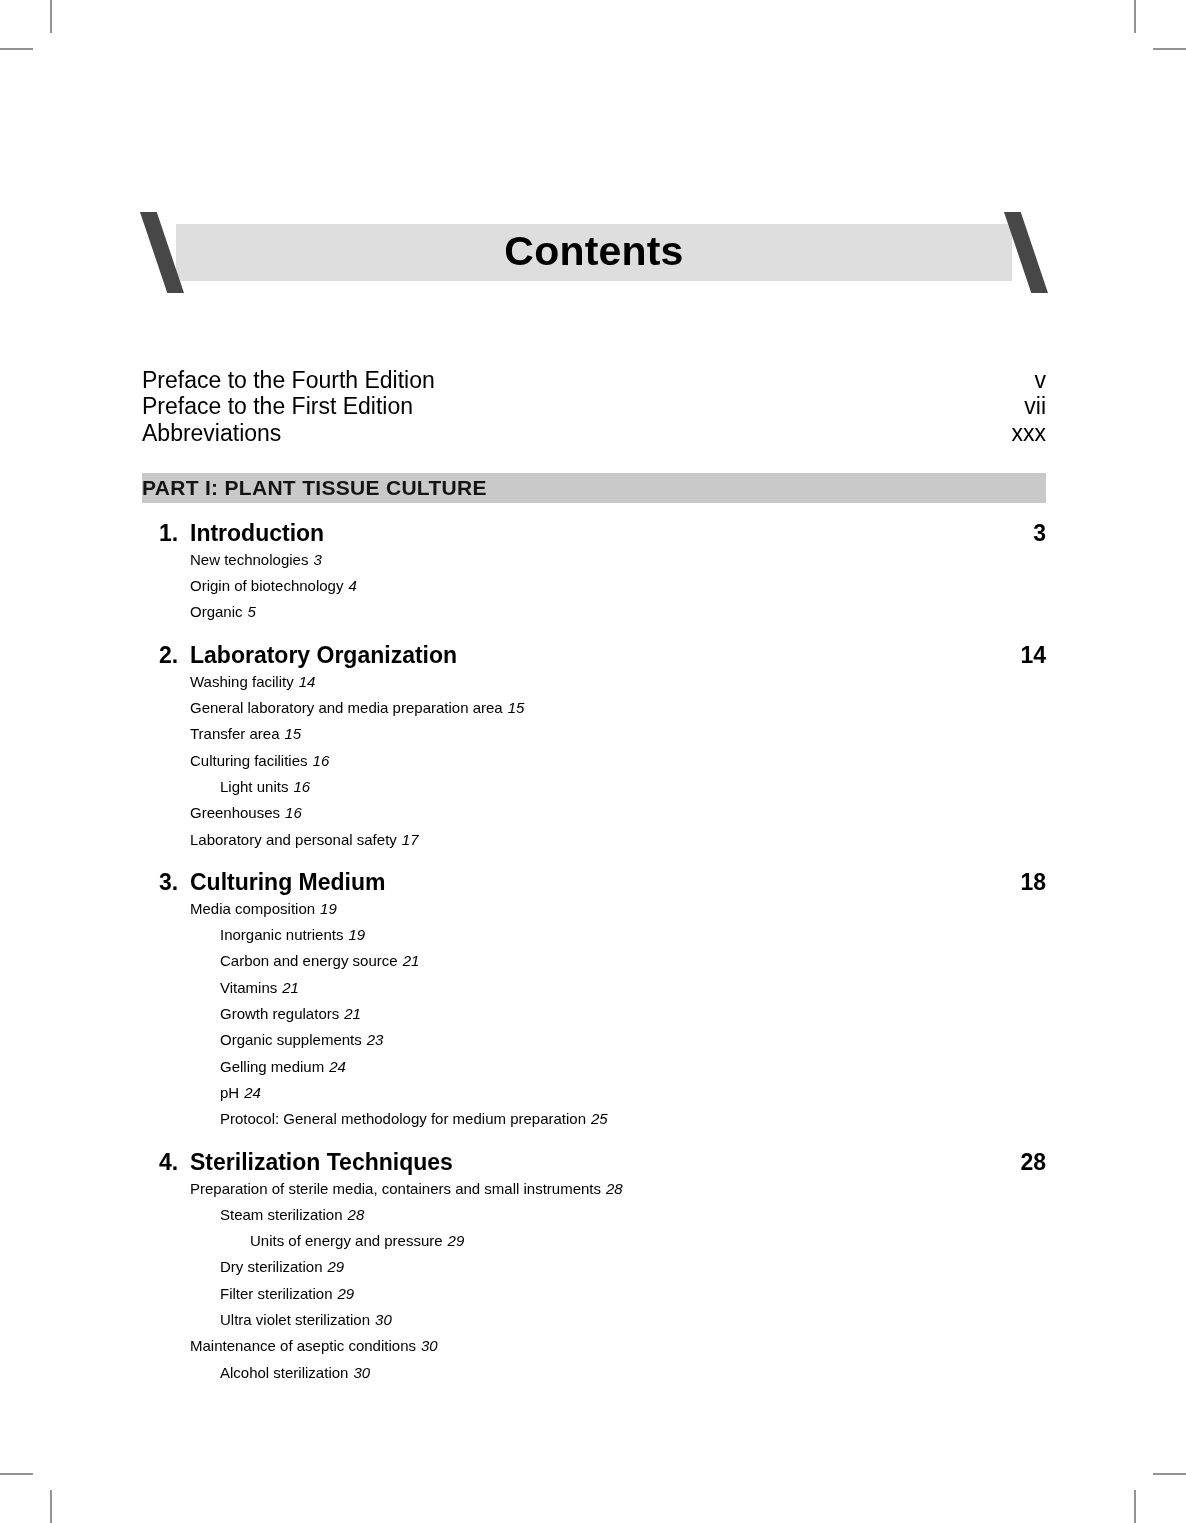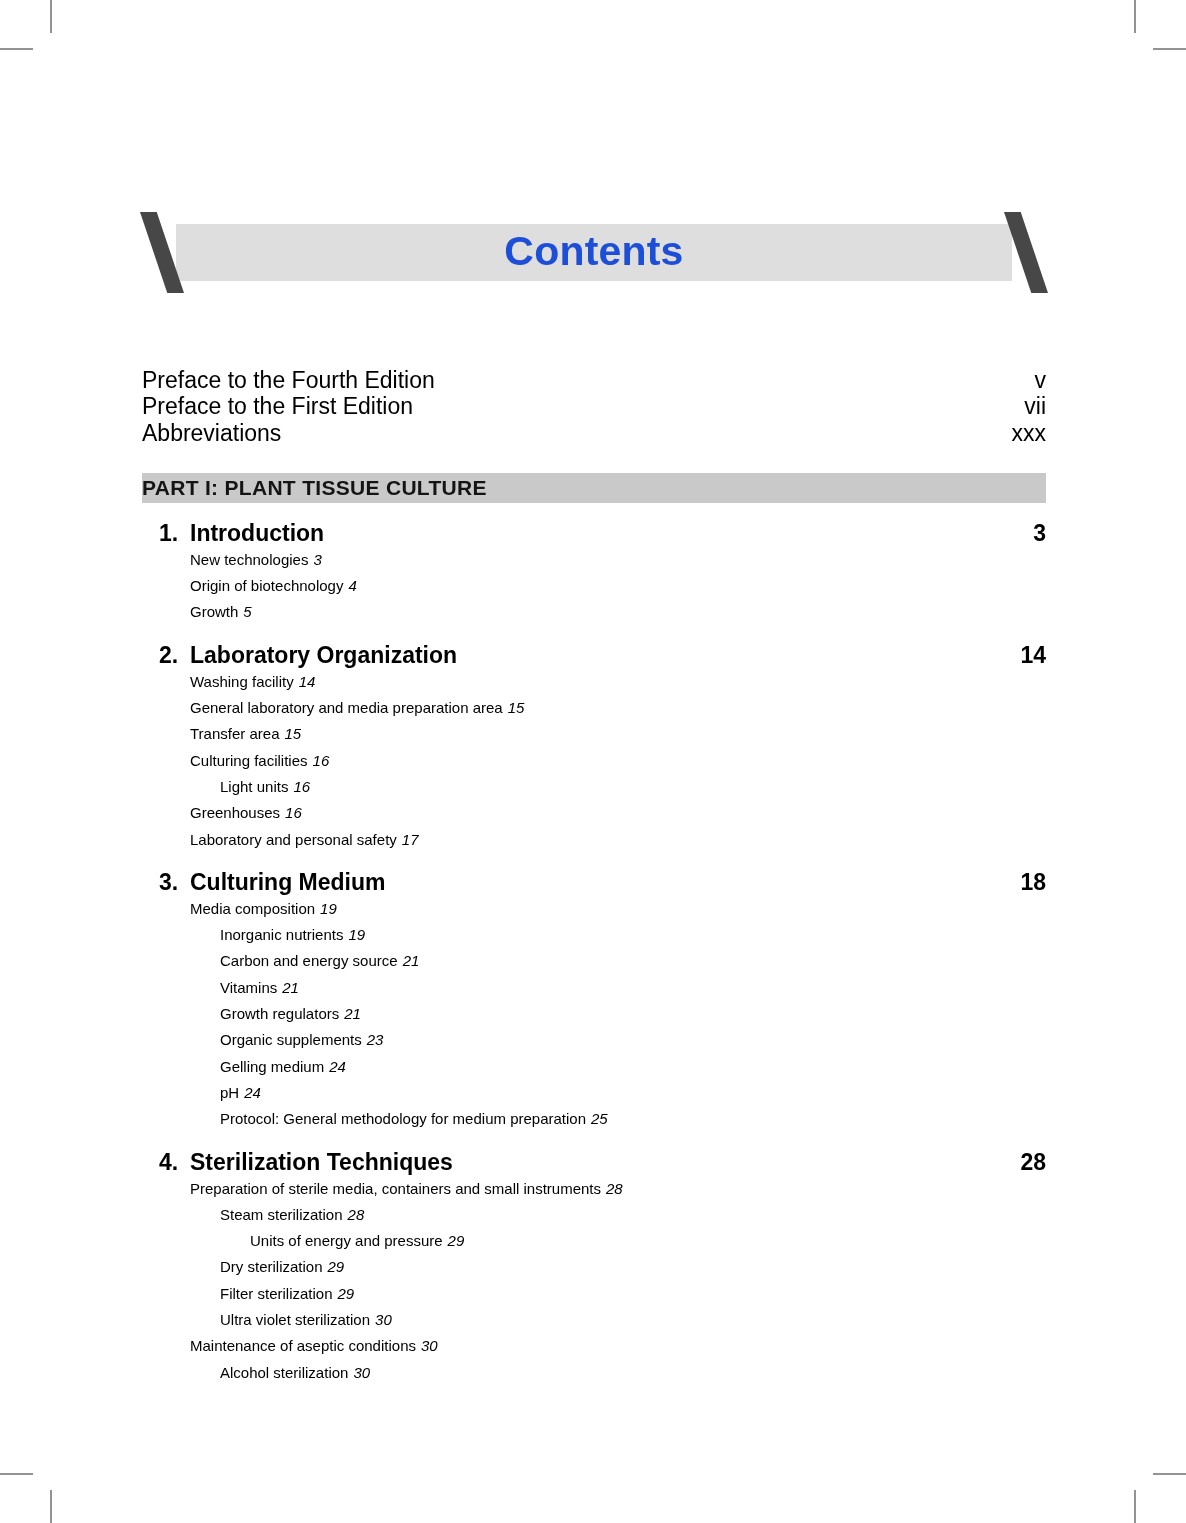--- a/index.html
+++ b/index.html
@@ -56,21 +56,21 @@
     margin-right: 34px;
     background: #dedede;
     display: flex;
     align-items: center;
     justify-content: center;
   }
   .banner-title {
     font-size: 41px;
     font-weight: bold;
     letter-spacing: 0.2px;
-    color: #1d4ed8;
+    color: #000000;
     line-height: 1;
     position: relative;
     top: -1px;
   }
   .banner-wing {
     position: absolute;
     top: -12px;
     width: 44px;
     height: 81px;
     background: #474747;
@@ -198,21 +198,21 @@
     <div id="chapter-list">
         <div class="chapter">
           <div class="chapter-head">
             <span class="chapter-num">1.</span>
             <span class="chapter-title">Introduction</span>
             <span class="chapter-spacer"></span>
             <span class="chapter-page">3</span>
           </div>
           <div class="entry lvl-1"><span class="txt">New technologies</span><span class="pg">3</span></div>
           <div class="entry lvl-1"><span class="txt">Origin of biotechnology</span><span class="pg">4</span></div>
-          <div class="entry lvl-1"><span class="txt">Growth</span><span class="pg">5</span></div>
+          <div class="entry lvl-1"><span class="txt">Organic</span><span class="pg">5</span></div>
         </div>
         <div class="chapter">
           <div class="chapter-head">
             <span class="chapter-num">2.</span>
             <span class="chapter-title">Laboratory Organization</span>
             <span class="chapter-spacer"></span>
             <span class="chapter-page">14</span>
           </div>
           <div class="entry lvl-1"><span class="txt">Washing facility</span><span class="pg">14</span></div>
           <div class="entry lvl-1"><span class="txt">General laboratory and media preparation area</span><span class="pg">15</span></div>

